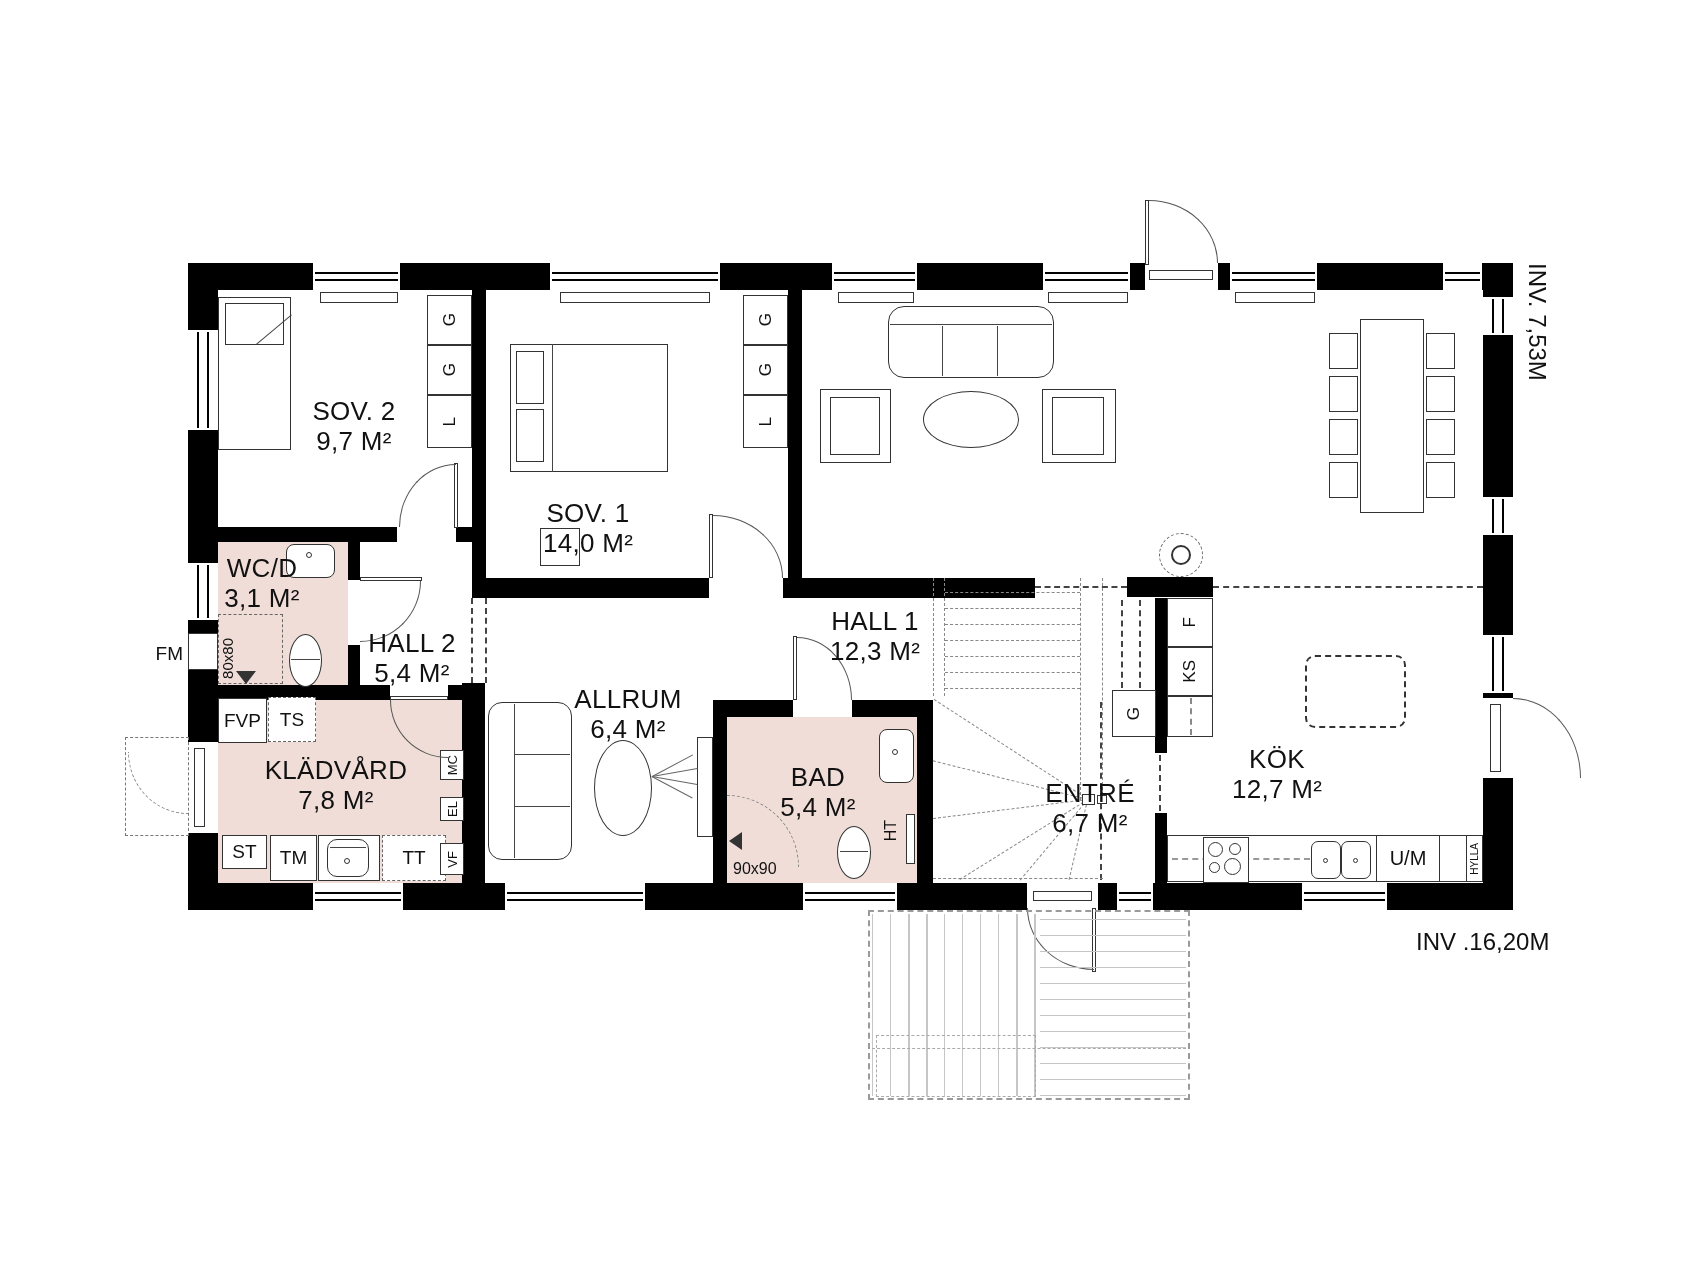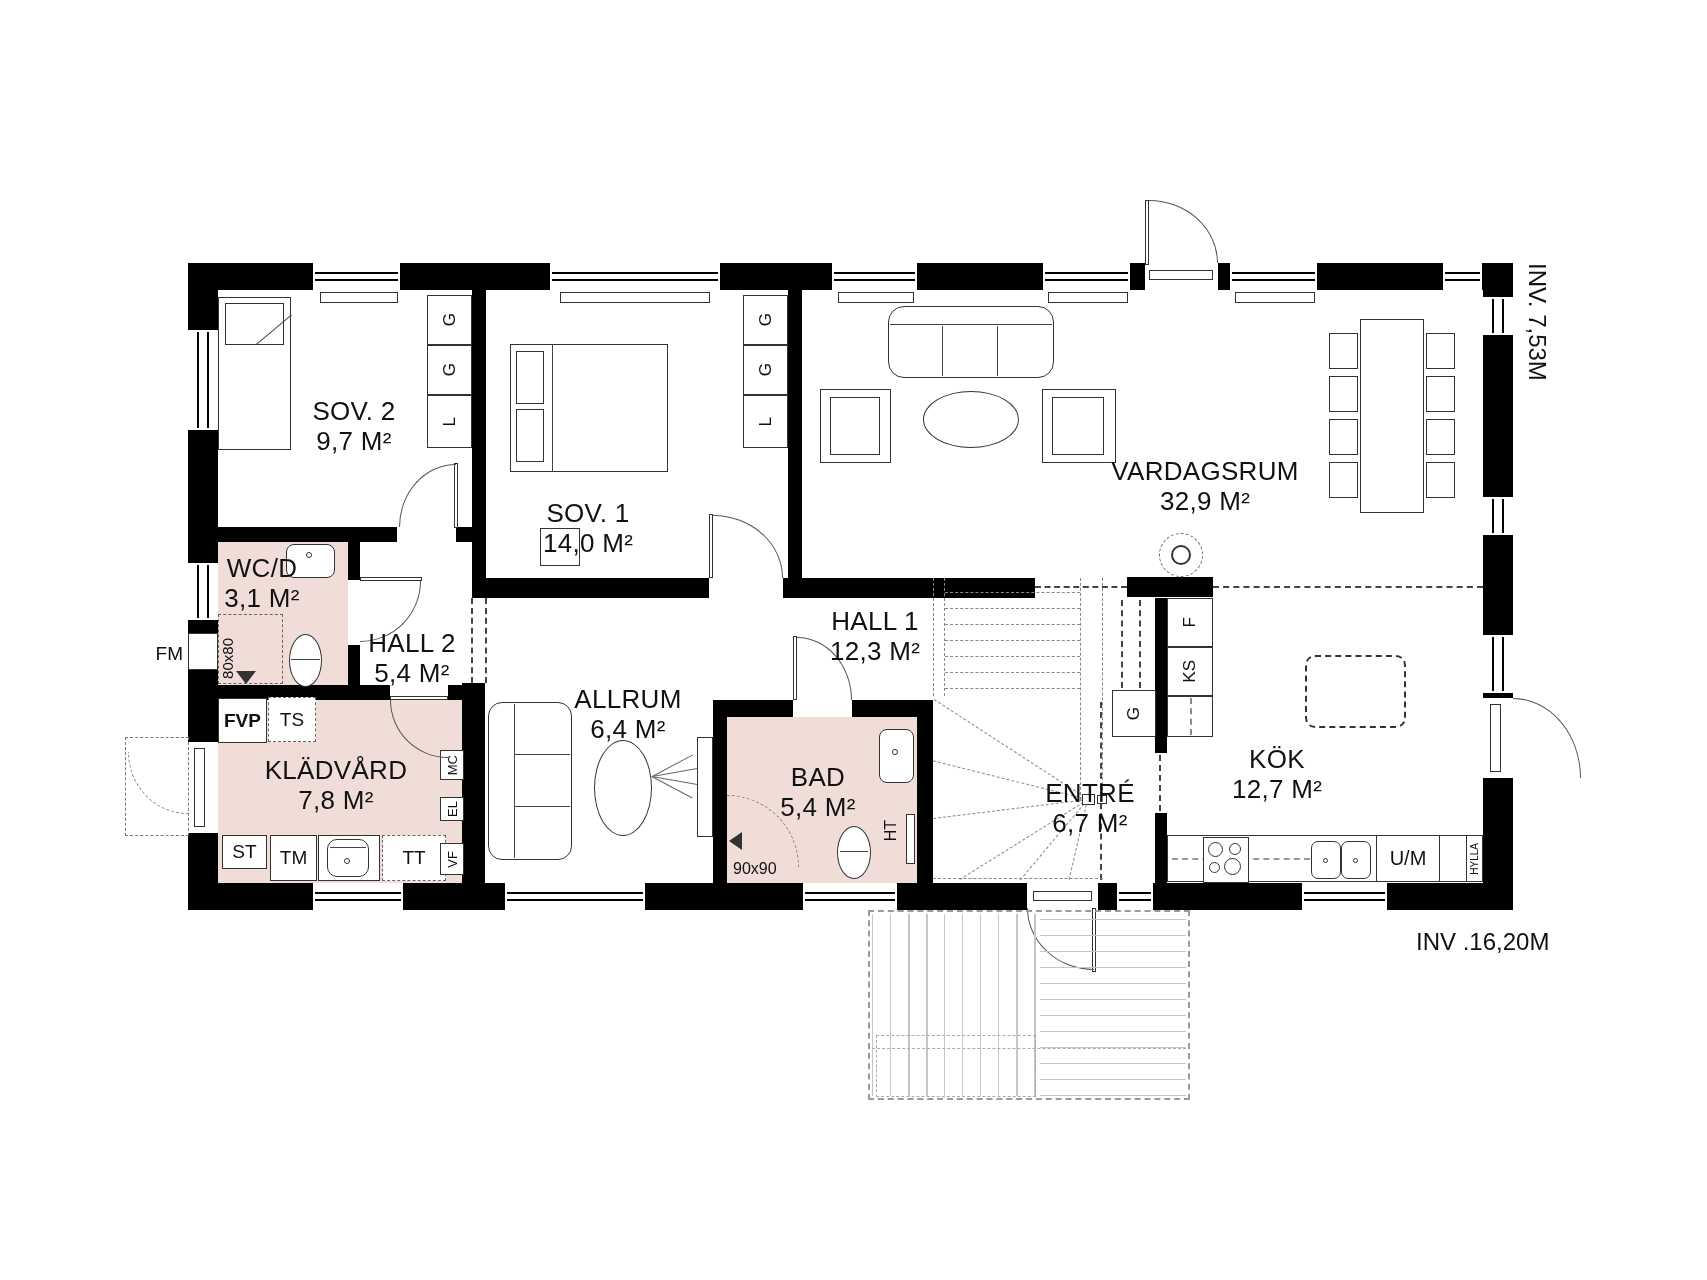--- a/index.html
+++ b/index.html
@@ -141,21 +141,21 @@
 
   <div class="f" style="left:286px;top:544px;width:49px;height:34px;border-radius:8px"></div>
   <div class="dot" style="left:306px;top:552px;width:6px;height:6px"></div>
   <div class="ell" style="left:289px;top:634px;width:33px;height:53px"></div>
   <div class="hln" style="left:291px;top:659px;width:29px"></div>
   <div class="fd nb" style="left:218px;top:614px;width:65px;height:70px"></div>
   <div class="vtc vt" style="left:219px;top:638px;font-size:15px">80x80</div>
   <div class="tri-d" style="left:236px;top:671px"></div>
 
   <div class="f ctr" style="left:218px;top:698px;width:49px;height:45px">
-      <span style="font-size:19px;font-weight:700">FVP</span>
+      <span style="font-size:19px;font-weight:400">FVP</span>
     </div>
   <div class="fd ctr" style="left:268px;top:697px;width:48px;height:45px">
       <span style="font-size:19px;font-weight:500">TS</span>
     </div>
   <div class="f ctr" style="left:222px;top:835px;width:45px;height:34px">
       <span style="font-size:19px;font-weight:500">ST</span>
     </div>
   <div class="f ctr" style="left:270px;top:835px;width:47px;height:46px">
       <span style="font-size:19px;font-weight:500">TM</span>
     </div>
@@ -304,24 +304,20 @@
   <div class="fd nb" style="left:876px;top:1035px;width:160px;height:62px;border-color:#aaa"></div>
 
   <div class="lbl" style="left:354px;top:396px">
       <div>SOV. 2</div>
       <div>9,7 M²</div>
     </div>
   <div class="lbl" style="left:588px;top:498px">
       <div>SOV. 1</div>
       <div>14,0 M²</div>
     </div>
-  <div class="lbl" style="left:1205px;top:456px">
-      <div>VARDAGSRUM</div>
-      <div>32,9 M²</div>
-    </div>
   <div class="lbl" style="left:262px;top:553px">
       <div>WC/D</div>
       <div>3,1 M²</div>
     </div>
   <div class="lbl" style="left:412px;top:628px">
       <div>HALL 2</div>
       <div>5,4 M²</div>
     </div>
   <div class="lbl" style="left:336px;top:755px">
       <div>KLÄDVÅRD</div>

